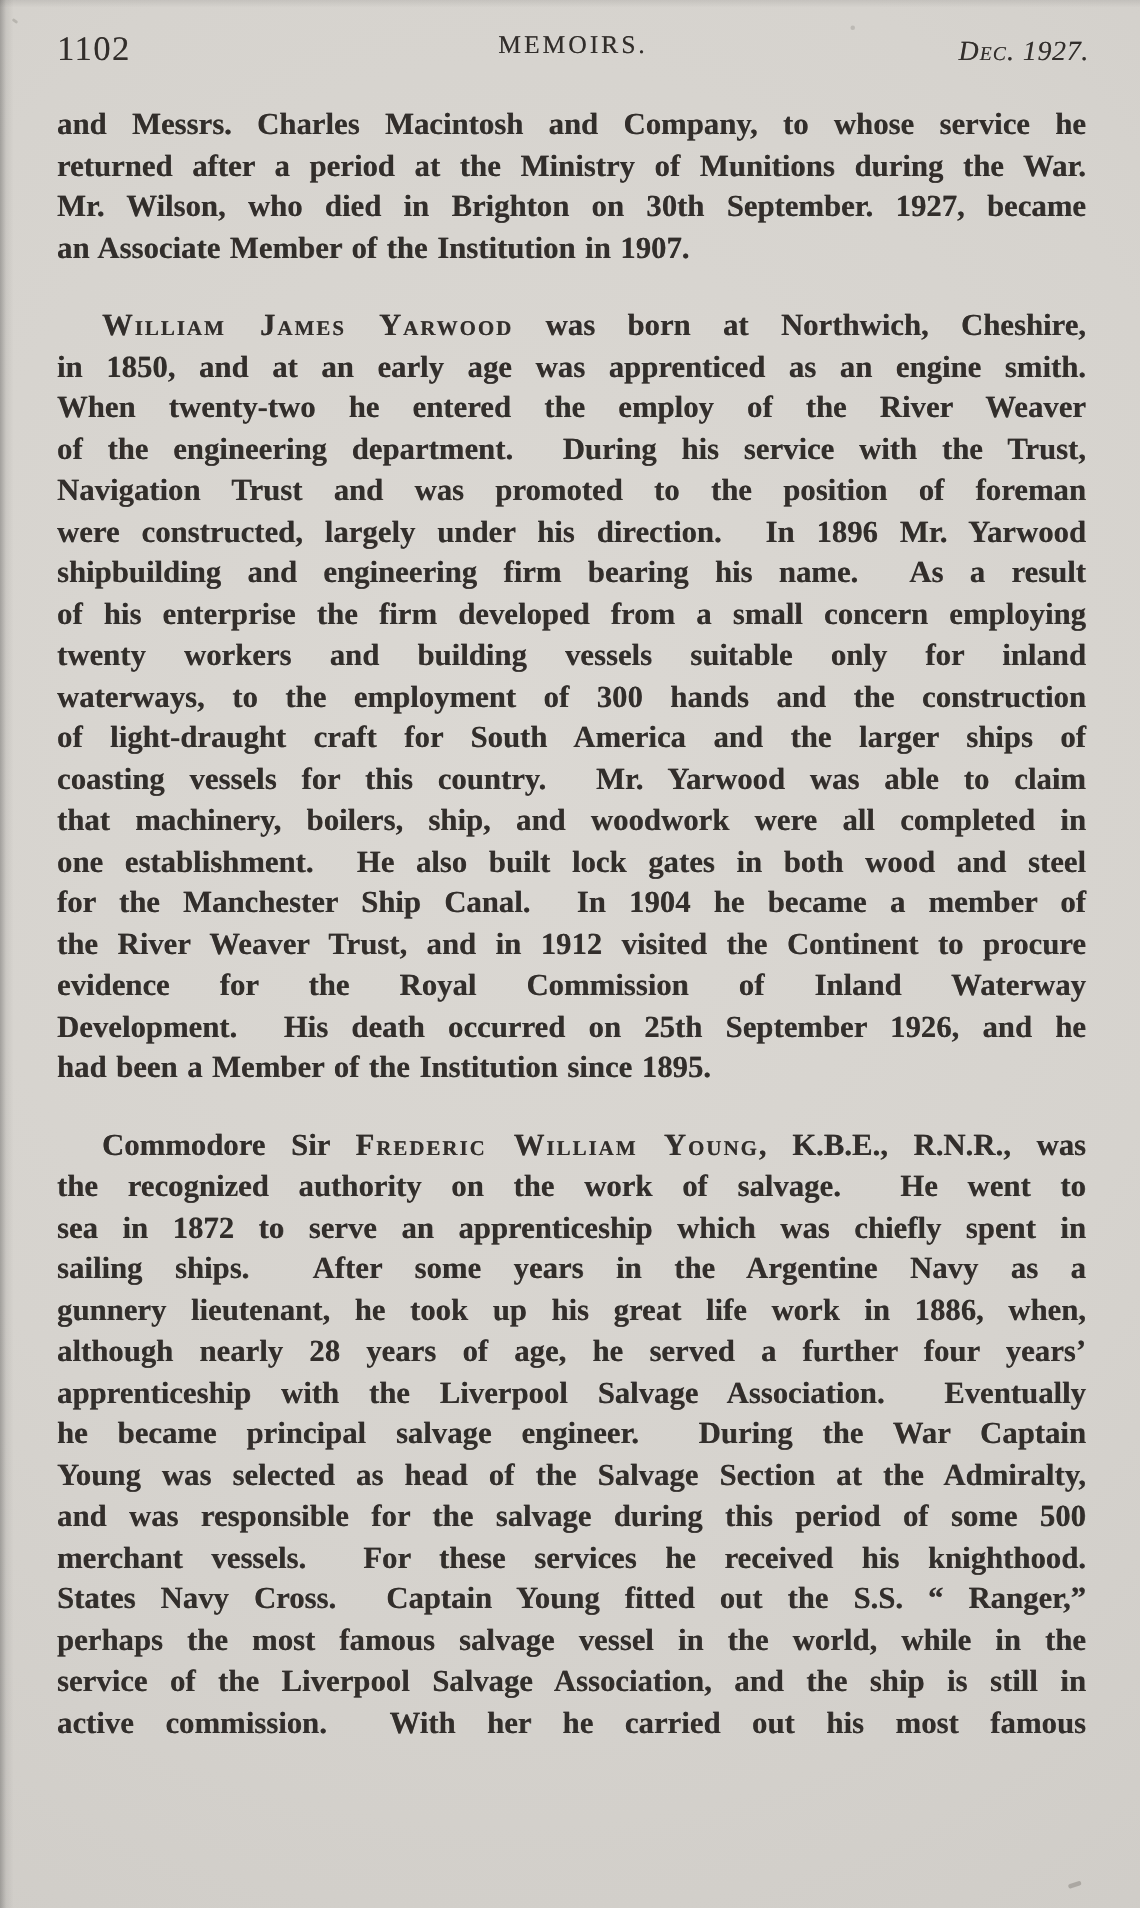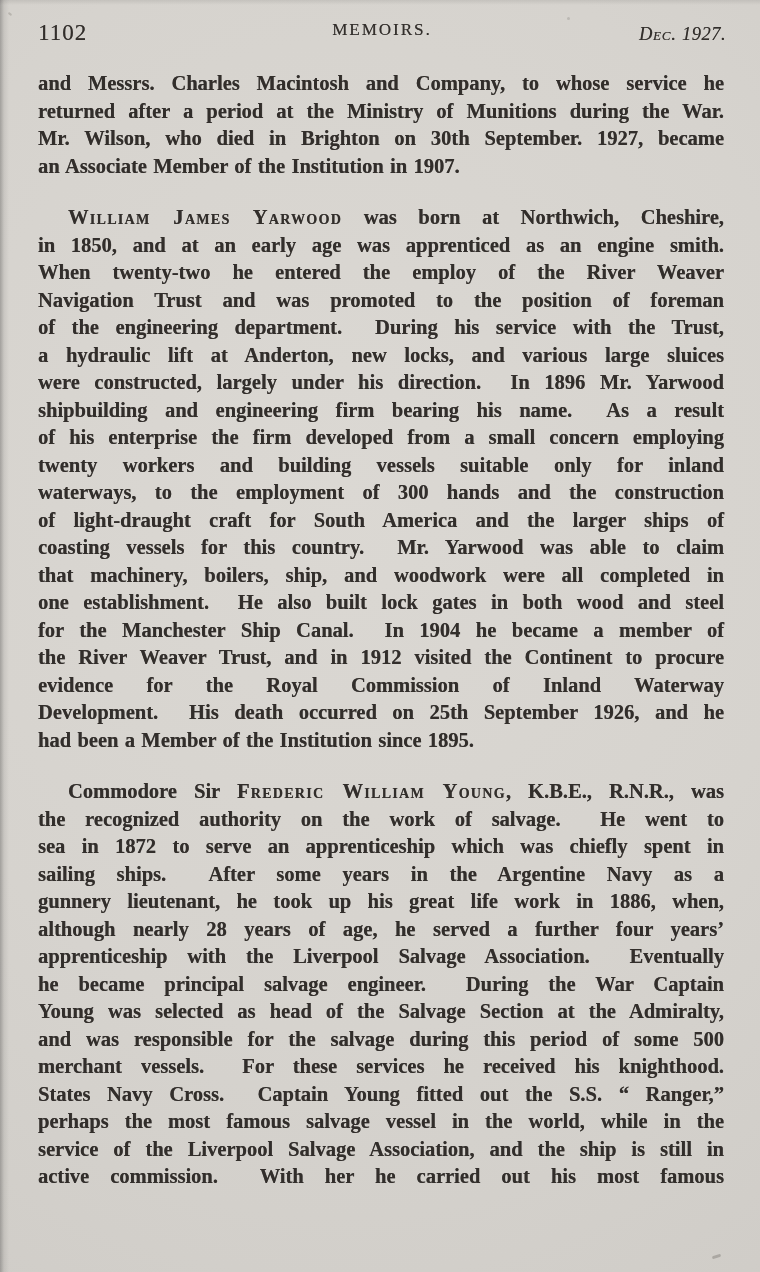--- a/index.html
+++ b/index.html
@@ -81,23 +81,22 @@
       <div class="paragraph">
         <div class="line">and Messrs. Charles Macintosh and Company, to whose service he</div>
         <div class="line">returned after a period at the Ministry of Munitions during the War.</div>
         <div class="line">Mr. Wilson, who died in Brighton on 30th September. 1927, became</div>
         <div class="line line-last">an Associate Member of the Institution in 1907.</div>
       </div>
       <div class="paragraph indented">
         <div class="line"><span class="sc">William James Yarwood</span> was born at Northwich, Cheshire,</div>
         <div class="line">in 1850, and at an early age was apprenticed as an engine smith.</div>
         <div class="line">When twenty-two he entered the employ of the River Weaver</div>
+        <div class="line">of the engineering department.&nbsp; During his service with the Trust,</div>
         <div class="line">Navigation Trust and was promoted to the position of foreman</div>
-        <div class="line">of the engineering department.&nbsp; During his service with the Trust,</div>
-        <div class="line">a hydraulic lift at Anderton, new locks, and various large sluices</div>
         <div class="line">were constructed, largely under his direction.&nbsp; In 1896 Mr. Yarwood</div>
         <div class="line">shipbuilding and engineering firm bearing his name.&nbsp; As a result</div>
         <div class="line">of his enterprise the firm developed from a small concern employing</div>
         <div class="line">twenty workers and building vessels suitable only for inland</div>
         <div class="line">waterways, to the employment of 300 hands and the construction</div>
         <div class="line">of light-draught craft for South America and the larger ships of</div>
         <div class="line">coasting vessels for this country.&nbsp; Mr. Yarwood was able to claim</div>
         <div class="line">that machinery, boilers, ship, and woodwork were all completed in</div>
         <div class="line">one establishment.&nbsp; He also built lock gates in both wood and steel</div>
         <div class="line">for the Manchester Ship Canal.&nbsp; In 1904 he became a member of</div>

